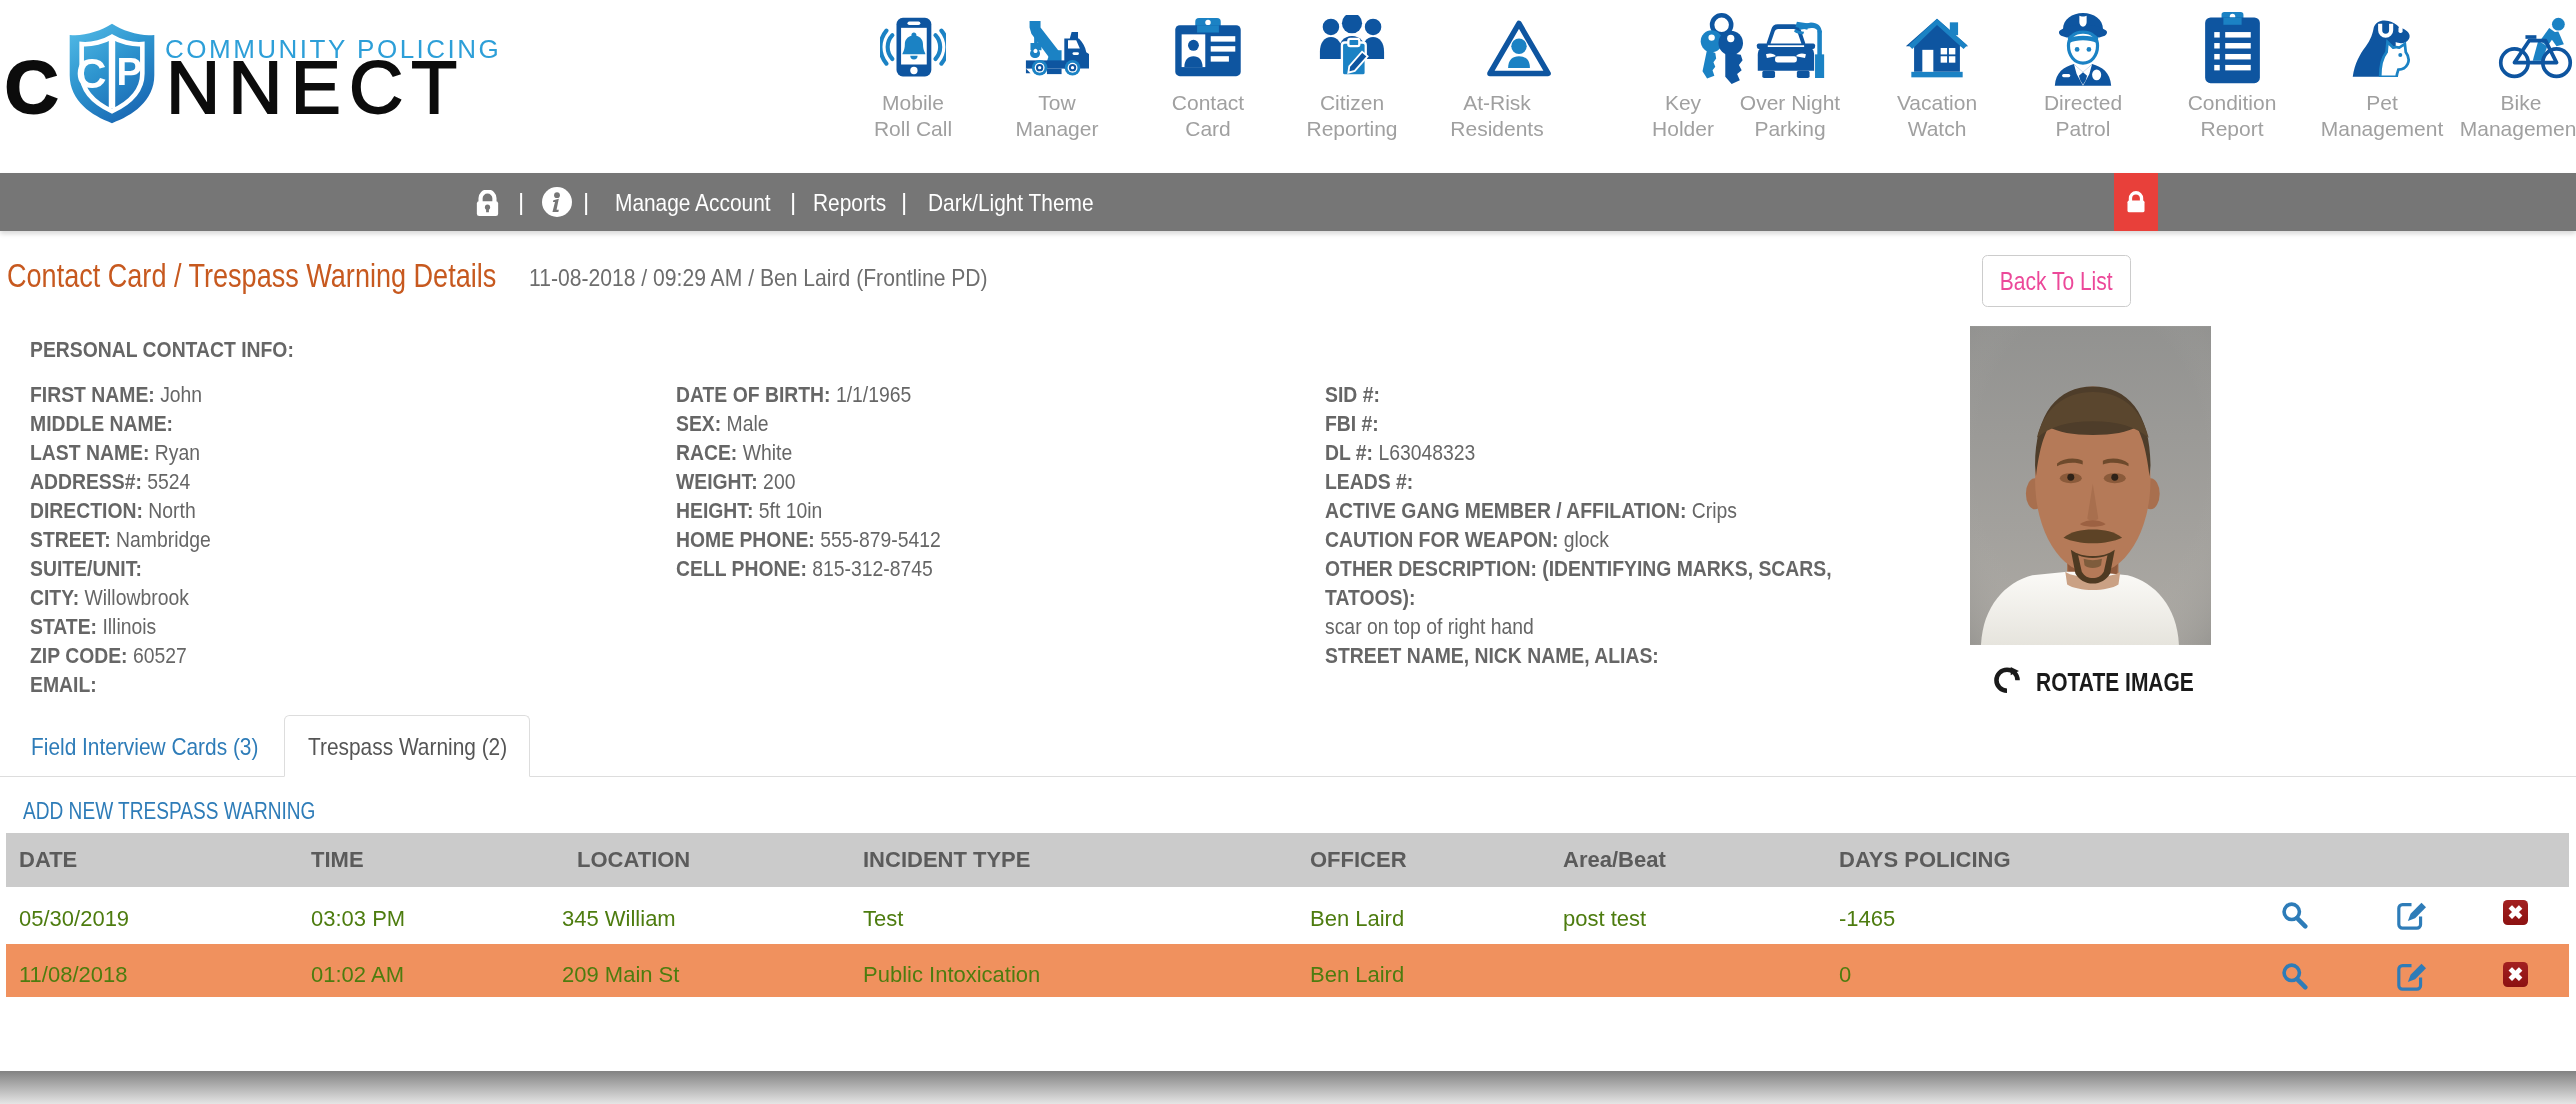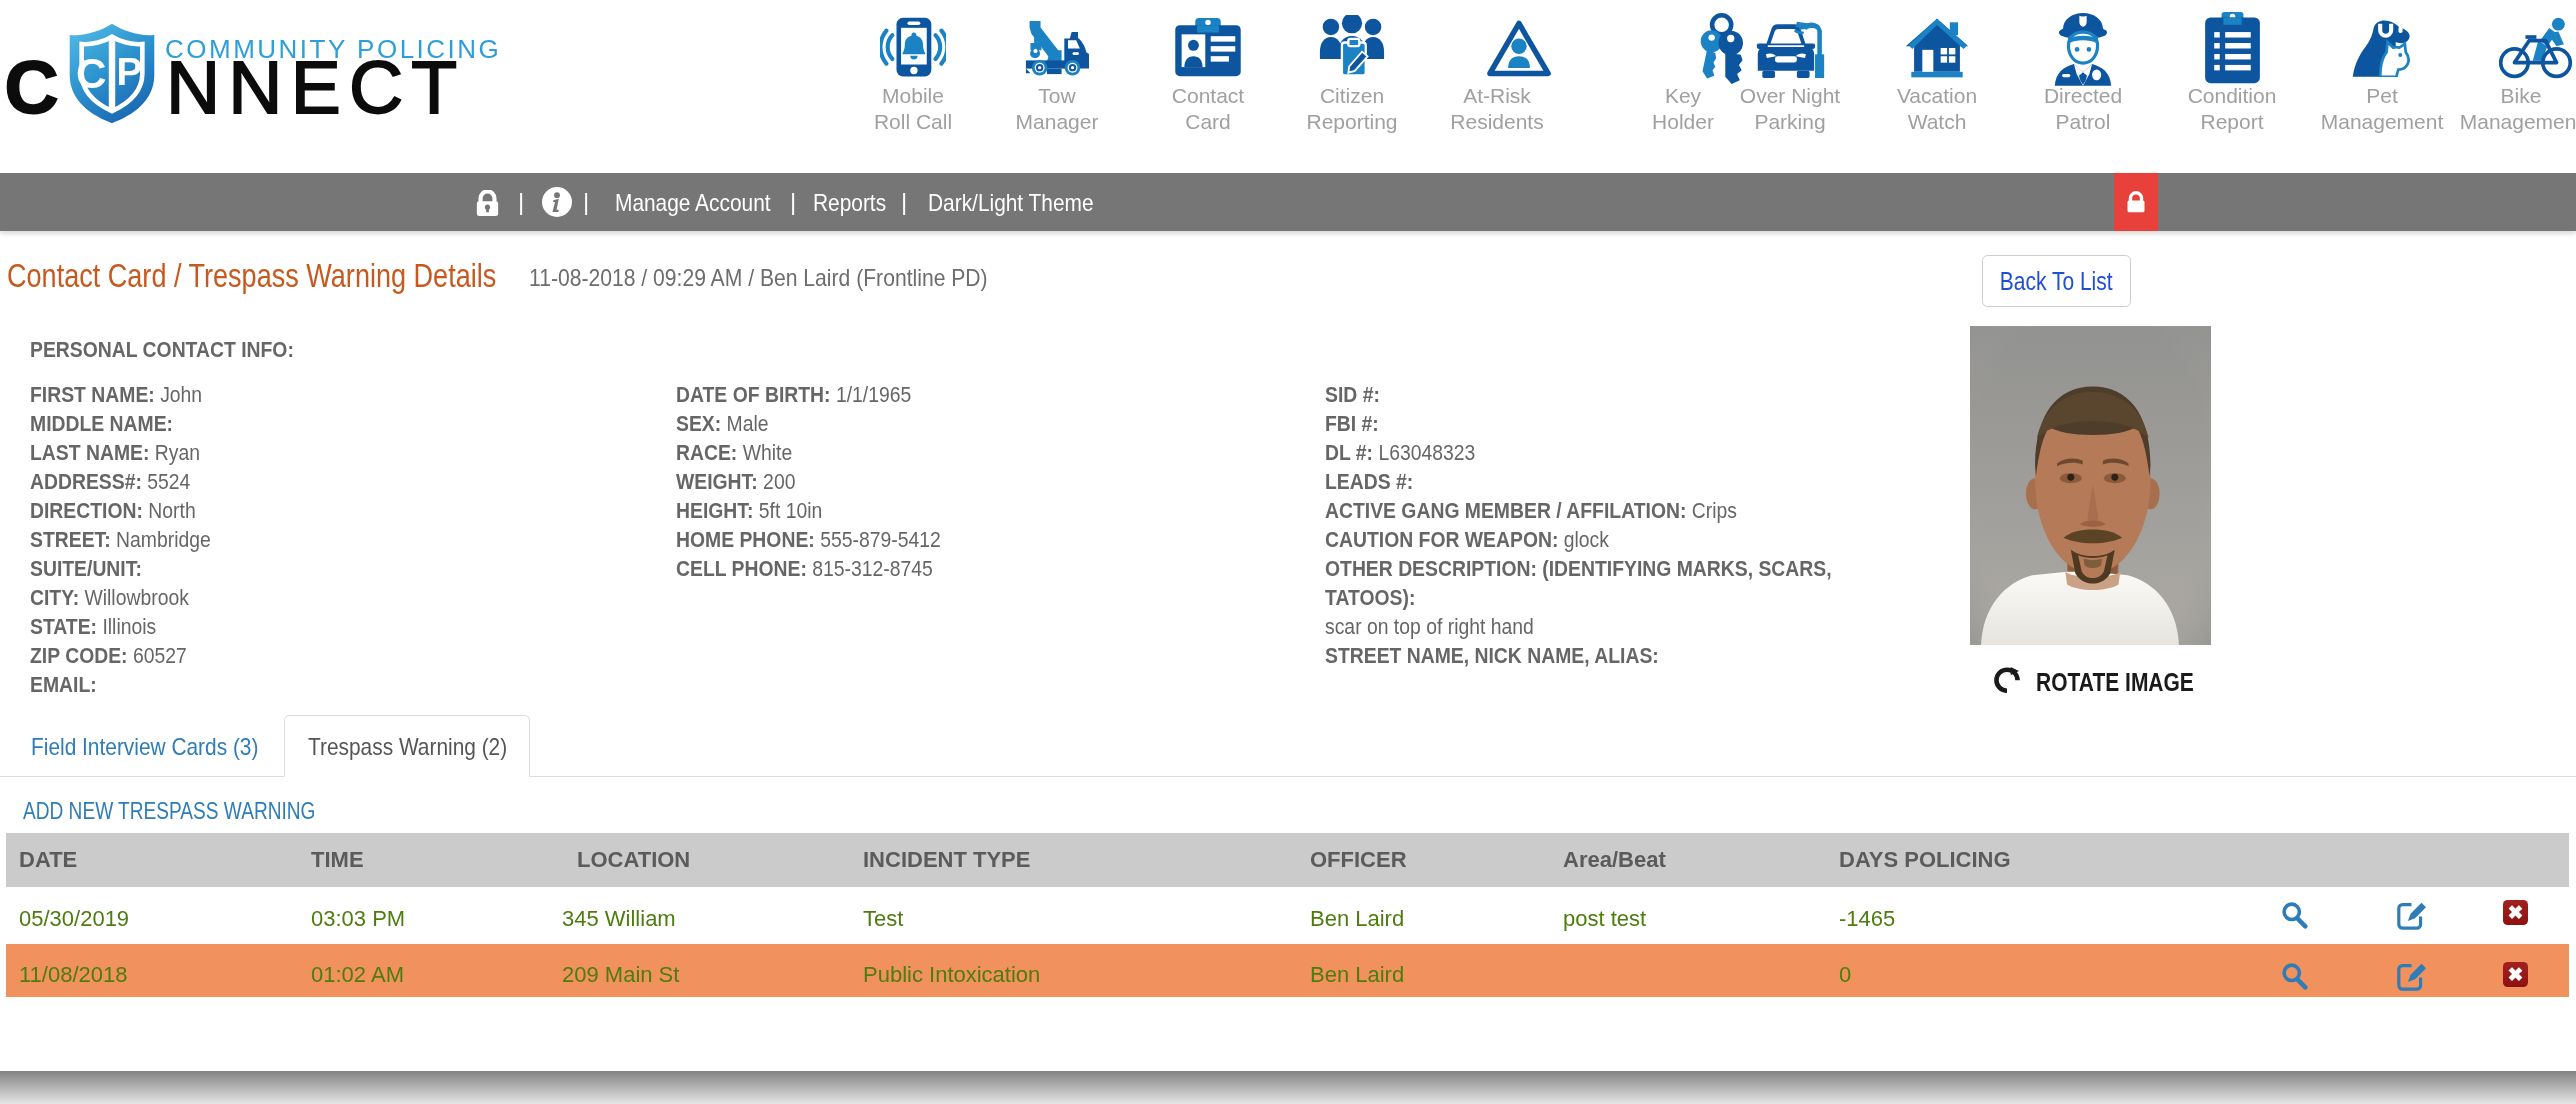--- a/index.html
+++ b/index.html
@@ -1,21 +1,21 @@
 <!DOCTYPE html>
 <html style="font-size:14.7px"><head>
 <meta charset="utf-8">
 <style>
 html,body{margin:0;padding:0;width:2576px;height:1105px;background:#fff;
 font-family:"Liberation Sans",sans-serif;overflow:hidden;position:relative}
 .abs{position:absolute}
 .nav{position:absolute;top:13px;width:156px;text-align:center}
 .nav .ico{height:70px;display:flex;align-items:center;justify-content:center}
 .nav svg{display:block}
-.lb{font-size:21px;line-height:26px;color:#a0a0a0;margin-top:0;white-space:nowrap}
+.lb{font-size:21px;line-height:26px;color:#a0a0a0;margin-top:7px;white-space:nowrap}
 .menubar{position:absolute;left:0;top:173px;width:2576px;height:58px;background:#767676;box-shadow:0 2.7px 4.6px rgba(0,0,0,0.15)}
 .mitem{position:absolute;color:#fff;font-size:24px;top:15.6px;white-space:nowrap;transform:scaleX(0.87);transform-origin:left top}
 .sep{position:absolute;color:#fff;font-size:24px;top:14.7px}
 .hdr{font-size:22px;font-weight:bold;color:#5b5b5b}
 .cell{font-size:22px;color:#4d7c0f}
 .xbtn{width:25px;height:25px;background:linear-gradient(#a32020,#8c1212);border-radius:4.6px;color:#fff;font-size:19px;font-weight:bold;text-align:center;line-height:25px}
 .col{position:absolute;font-size:22px;line-height:29px;color:#666;transform:scaleX(0.88);transform-origin:left top;white-space:nowrap}
 .col b{color:#666}
 </style>
 </head>
@@ -296,21 +296,21 @@
 <div style="position:absolute;left:2114px;top:0;width:44px;height:58px;background:#e8403a">
 <svg style="position:absolute;left:12px;top:18.3px" width="20" height="22" viewBox="0 0 27 28">
 <path d="M6 13 V9 a7.5 7.5 0 0 1 15 0 v4" fill="none" stroke="#fff" stroke-width="4.5"></path>
 <rect x="2" y="12" width="23" height="16" rx="2.5" fill="#fff"></rect>
 </svg>
 </div>
 </div>
 
 <div class="abs" style="left:7.3px;top:257px;font-size:33px;color:#c7591f;transform:scaleX(0.82);transform-origin:left top;white-space:nowrap">Contact Card / Trespass Warning Details</div>
 <div class="abs" style="left:529px;top:264px;font-size:24px;color:#6d6d6d;transform:scaleX(0.88);transform-origin:left top;white-space:nowrap">11-08-2018 / 09:29 AM / Ben Laird (Frontline PD)</div>
-<div class="abs" style="left:1982px;top:255px;width:147px;height:50px;border:0.9px solid #ccc;border-radius:5.5px;font-size:25px;color:#1d4ed8;text-align:center;line-height:50px"><span style="display:inline-block;transform:scaleX(0.84)">Back To List</span></div>
+<div class="abs" style="left:1982px;top:255px;width:147px;height:50px;border:0.9px solid #ccc;border-radius:5.5px;font-size:25px;color:#ec4899;text-align:center;line-height:50px"><span style="display:inline-block;transform:scaleX(0.84)">Back To List</span></div>
 
 <div class="col" style="left:30px;top:335px"><b>PERSONAL CONTACT INFO:</b></div>
 <div class="col" style="left:30px;top:380px">
 <b>FIRST NAME:</b> John<br>
 <b>MIDDLE NAME:</b><br>
 <b>LAST NAME:</b> Ryan<br>
 <b>ADDRESS#:</b> 5524<br>
 <b>DIRECTION:</b> North<br>
 <b>STREET:</b> Nambridge<br>
 <b>SUITE/UNIT:</b><br>

